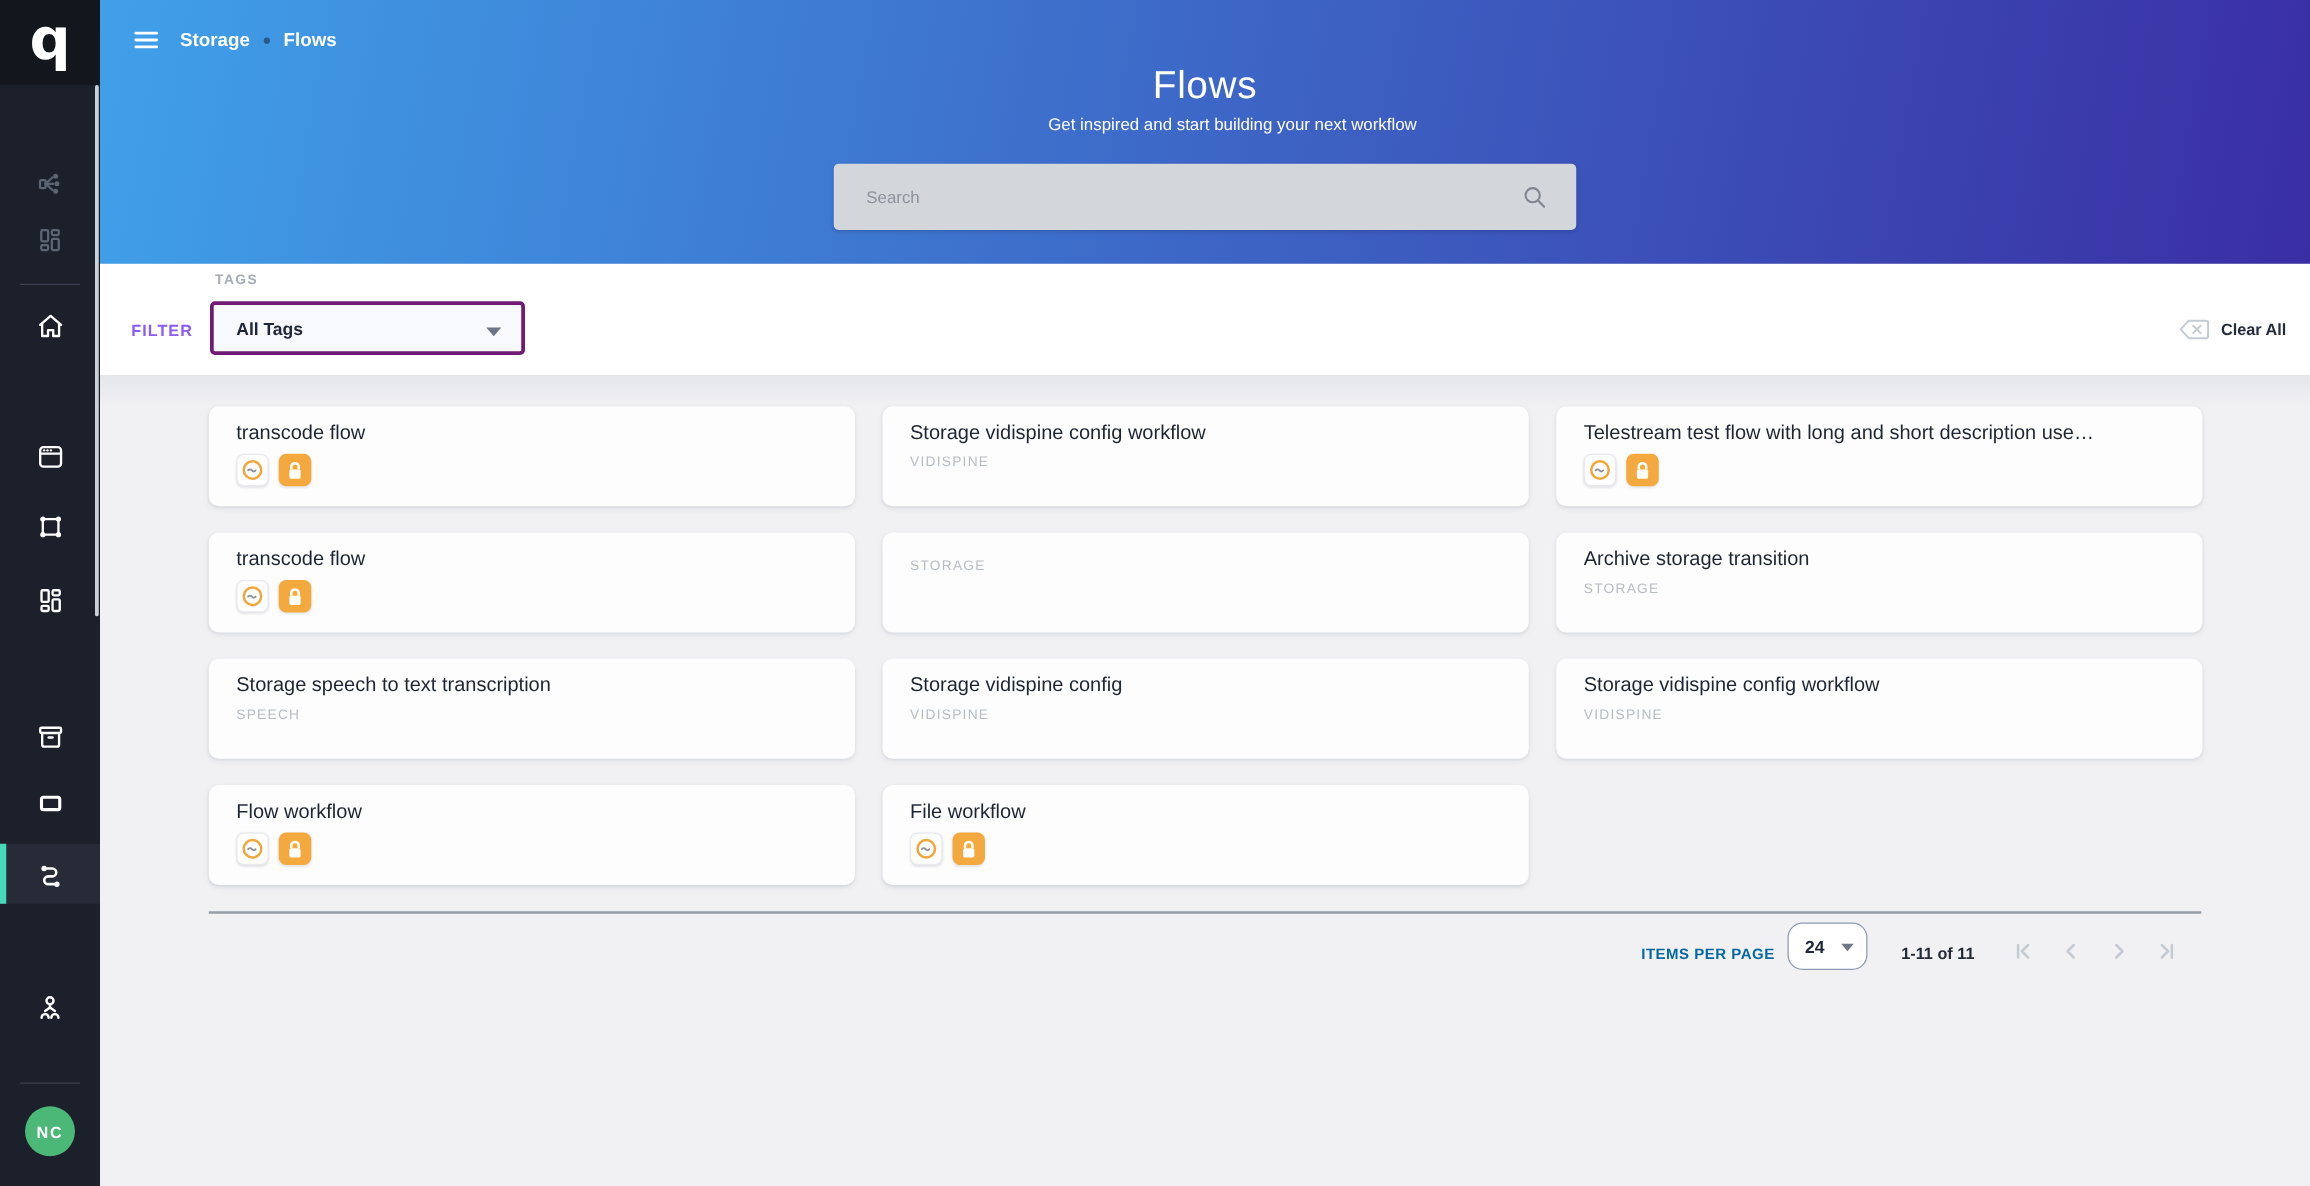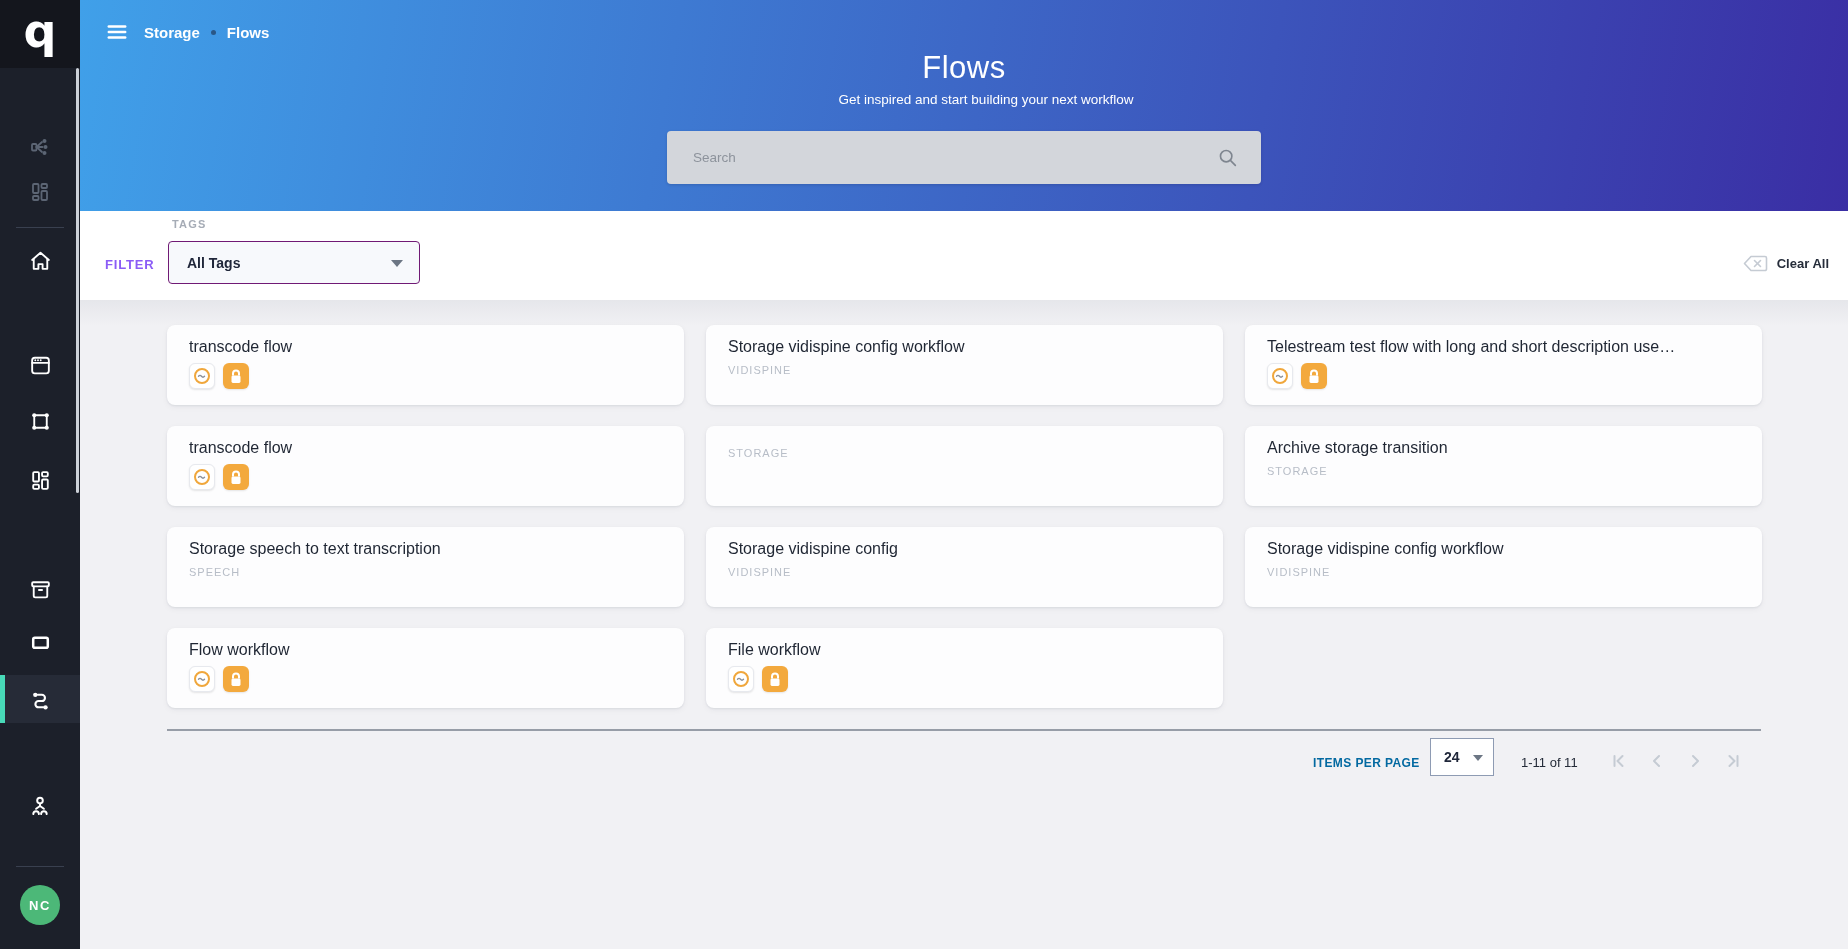--- a/index.html
+++ b/index.html
@@ -31,45 +31,45 @@
   .hero-sub { position:absolute; top:92px; left:0; width:100%; text-align:center; color:#fff; font-size:13.5px; font-weight:400;padding-left:44px; }
   .searchbar { position:absolute; top:131px; left:50%; transform:translateX(-50%); width:594px; height:53px; background:#d3d6db; border-radius:4px; box-shadow:0 1px 3px rgba(10,20,60,.18); }
   .searchbar input { position:absolute; left:0; top:0; width:100%; height:100%; background:transparent; border:none; outline:none; font-family:"Liberation Sans",sans-serif; font-size:13.5px; color:#0c4a6e; padding:0 60px 0 26px; }
   .searchbar input::placeholder { color:#8d939c; }
   .search-icon { position:absolute; right:22px; top:16px; width:22px; height:22px; }
 
   
   .filterbar { position:absolute; left:80px; top:211px; width:1768px; height:89px; background:#ffffff; z-index:5; }
   .filter-label { position:absolute; left:25px; top:46px; font-size:13px; font-weight:700; color:#8b5cf6; letter-spacing:.8px; }
   .tags-label { position:absolute; left:92px; top:7px; font-size:11px; color:#a6acb6; letter-spacing:1.2px; font-weight:600; }
-  .tags-select { position:absolute; left:88px; top:30px; width:252px; height:43px; background:#f7f9fc; border:1px solid #701a75; border-radius:4px; display:flex; align-items:center; cursor:pointer; }
+  .tags-select { position:absolute; left:88px; top:30px; width:252px; height:43px; background:#f7f9fc; border:3px solid #701a75; border-radius:4px; display:flex; align-items:center; cursor:pointer; }
   .tags-select .value { font-size:14px; font-weight:700; color:#20273a; margin-left:18px; }
   .chev-down { width:0; height:0; border-left:6px solid transparent; border-right:6px solid transparent; border-top:7px solid #6c7684; position:absolute; right:16px; top:18px; }
   .clear-all { position:absolute; right:19px; top:40px; height:24px; display:flex; align-items:center; gap:9px; cursor:pointer; }
   .clear-all .txt { font-size:13px; font-weight:700; color:#262d3a; }
 
   
   .results { position:absolute; left:80px; top:300px; width:1768px; height:649px; background:#f1f1f4; }
   .results::before { content:""; position:absolute; left:0; top:0; width:100%; height:26px; background:linear-gradient(to bottom, rgba(20,30,60,.05), rgba(20,30,60,0)); }
   .grid { position:absolute; left:87px; top:25px; width:1596px; display:grid; grid-template-columns:repeat(3,517px); column-gap:22px; row-gap:21px; grid-auto-rows:80px; }
   .card { background:#fdfdfe; border-radius:8px; box-shadow:0 1px 2px rgba(25,35,60,.08), 0 2px 6px rgba(25,35,60,.05); padding:13px 20px 0 22px; cursor:pointer; overflow:hidden; }
   .card-title { font-size:16px; color:#1f2633; font-weight:400; white-space:nowrap; overflow:hidden; text-overflow:ellipsis; }
   .card-tag { margin-top:8px; font-size:11px; color:#b7bdc7; letter-spacing:1px; }
   .card-badges { margin-top:7px; display:flex; gap:8px; }
   .badge { width:26px; height:26px; border-radius:6px; display:flex; align-items:center; justify-content:center; }
   .badge-wave { background:#fff; border:1px solid #e7e9ee; box-shadow:0 1px 2px rgba(0,0,0,.10); }
   .badge-lock { background:#f3a93d; box-shadow:0 1px 2px rgba(0,0,0,.10); }
   .divider { position:absolute; left:87px; top:429px; width:1594px; height:2px; background:#979da7; }
 
   
   .ppp-label { position:absolute; left:1233px; top:456px; font-size:12px; color:#0369a1; letter-spacing:.4px; font-weight:600; }
-  .ppp-box { position:absolute; left:1350px; top:438px; width:64px; height:38px; background:#fff; border:1px solid #8e9bb3; border-radius:0; cursor:pointer; }
+  .ppp-box { position:absolute; left:1350px; top:438px; width:64px; height:38px; background:#fff; border:1px solid #8e9bb3; border-radius:12px; cursor:pointer; }
   .ppp-box .value { position:absolute; left:13px; top:10px; font-size:14px; font-weight:700; color:#20273a; }
   .ppp-box .chev-down { right:10px; top:16px; border-left-width:5px; border-right-width:5px; border-top-width:6px; }
-  .range-text { position:absolute; left:1441px; top:455px; font-size:13px; font-weight:400; color:#242b38; }
+  .range-text { position:absolute; left:1441px; top:455px; font-size:13px; font-weight:700; color:#242b38; }
   .pager { position:absolute; left:1530px; top:452px; display:flex; gap:20px; }
   .pager .pbtn { width:18px; height:18px; cursor:default; }
   .pager svg { stroke:#c5cbd3; fill:none; stroke-width:2; stroke-linecap:round; stroke-linejoin:round; }
 </style>
 </head>
 <body>
 
 <div class="sidebar">
   <div class="logo-block">
     <span class="logo-glyph">q</span>

